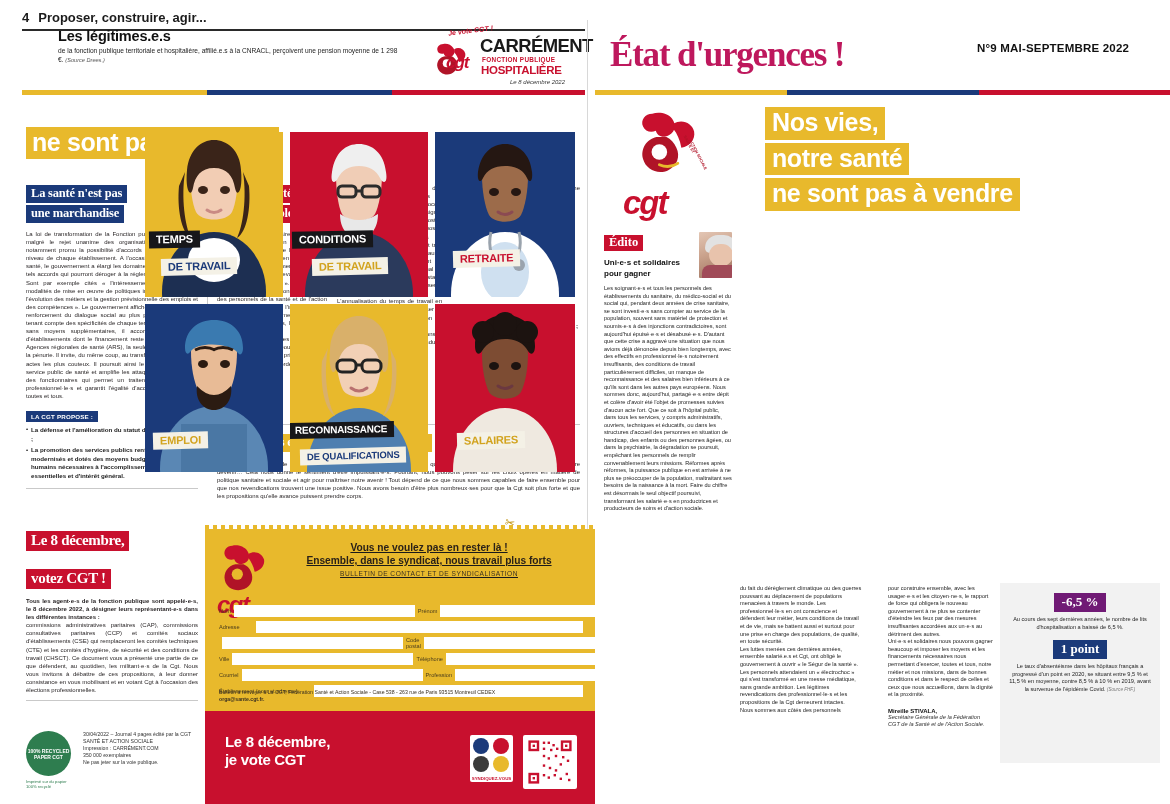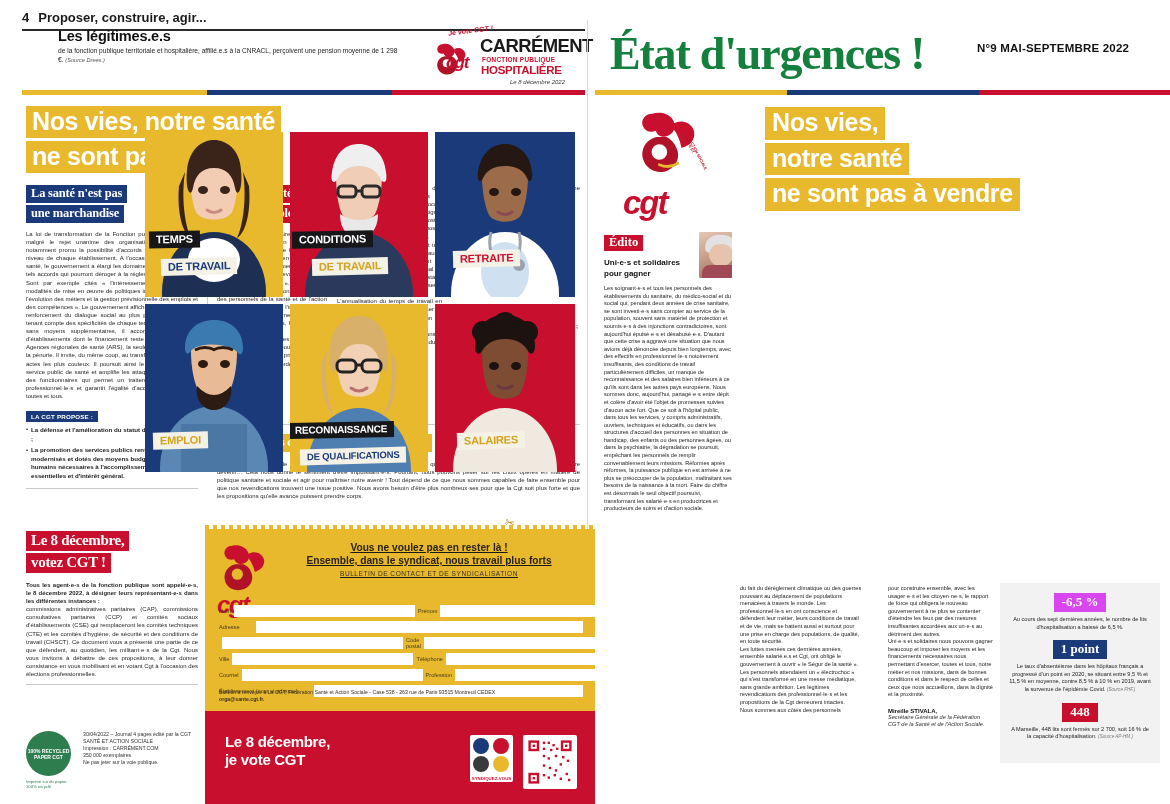--- a/index.html
+++ b/index.html
@@ -30,21 +30,21 @@
   .elecwrap{position:absolute;left:430px;top:27px;width:150px;height:62px;}
   .elec-top{position:absolute;left:18px;top:0px;font-size:7px;color:#c8102e;font-weight:bold;transform:rotate(-7deg);font-style:italic;}
   .elec-cgt{position:absolute;left:16px;top:26px;font-size:17px;color:#c8102e;font-weight:bold;font-style:italic;letter-spacing:-1px;}
   .elec-word{position:absolute;left:50px;top:8px;font-size:18.5px;font-weight:bold;color:#1a1a1a;letter-spacing:-.6px;}
   .elec-l2{position:absolute;left:52px;top:29px;font-size:6.4px;font-weight:bold;color:#c8102e;letter-spacing:.3px;}
   .elec-l3{position:absolute;left:51px;top:37px;font-size:11.5px;font-weight:bold;color:#c8102e;letter-spacing:-.3px;}
   .elec-date{position:absolute;left:80px;top:52px;font-size:6px;color:#333;font-style:italic;}
   .poppy{position:absolute;left:0;top:8px;width:44px;height:46px;}
 
   
-  .masthead{position:absolute;left:610px;top:27px;font-size:46px;font-weight:bold;color:#15803d;letter-spacing:-1.2px;font-family:"Liberation Serif","DejaVu Serif",serif;}
+  .masthead{position:absolute;left:610px;top:35px;font-size:35px;font-weight:bold;color:#be185d;letter-spacing:-1.2px;font-family:"Liberation Serif","DejaVu Serif",serif;}
   .issue{position:absolute;left:977px;top:42px;font-size:11.5px;font-weight:bold;color:#111;letter-spacing:.2px;}
 
   
   .rule-l{position:absolute;top:90px;height:5px;}
   .rule-r{position:absolute;top:90px;height:5px;}
 
   
   .yhead{position:absolute;left:26px;top:106px;width:360px;}
   .yhead span{
     display:inline-block;background:#e8b92c;color:#fff;font-weight:bold;
@@ -117,21 +117,21 @@
   .pgrid{position:absolute;left:145px;top:132px;width:430px;height:340px;}
   .cell{position:absolute;overflow:hidden;}
   .sign{position:absolute;font-weight:bold;font-family:"Liberation Sans","DejaVu Sans",sans-serif;}
   .sign-dark{background:#17171a;color:#fff;padding:2px 7px 3px 7px;font-size:11px;letter-spacing:-.2px;transform:rotate(-1deg);}
   .sign-light{background:#f4f1e6;padding:2px 7px 3px 7px;font-size:11px;letter-spacing:-.2px;transform:rotate(-1.5deg);}
 
   
   .statbox{position:absolute;left:1000px;top:583px;width:160px;height:180px;background:#f2f2f2;}
   .stat-pill{display:inline-block;font-weight:bold;color:#fff;font-size:13px;padding:1px 8px 2px 8px;
       font-family:"Liberation Serif","DejaVu Serif",serif;}
-  .stat-y{background:#d946ef;}
+  .stat-y{background:#701a75;}
   .stat-b{background:#1b3a7a;}
   .stat-r{background:#c8102e;}
   .stat-txt{font-size:5.6px;line-height:7.6px;text-align:center;color:#232323;margin-top:4px;}
   .src{font-size:4.6px;color:#7a7a7a;font-style:italic;}
 
   .sig-name{font-size:6px;font-weight:bold;color:#111;}
   .sig-role{font-size:5.6px;font-style:italic;color:#333;line-height:7.4px;}
 
   .scissors{position:absolute;font-size:12px;color:#c49a22;transform:rotate(12deg);}
 </style>
@@ -170,21 +170,21 @@
   <div class="issue">N°9 MAI-SEPTEMBRE 2022</div>
 
   <div class="rule-l" style="left:22px;width:185px;background:#e8b92c;"></div>
   <div class="rule-l" style="left:207px;width:185px;background:#1b3a7a;"></div>
   <div class="rule-l" style="left:392px;width:193px;background:#c8102e;"></div>
   <div class="rule-r" style="left:595px;width:192px;background:#e8b92c;"></div>
   <div class="rule-r" style="left:787px;width:192px;background:#1b3a7a;"></div>
   <div class="rule-r" style="left:979px;width:191px;background:#c8102e;"></div>
 
   <div class="yhead">
-    <span class="l1">Nos vies, notre santé</span><br>
+    <br>
     <span class="l2">ne sont pas à vendre</span>
   </div>
 
   <div class="abs" style="left:26px;top:183px;width:172px;">
     <div class="sechead blue">
       <span>La santé n'est pas</span><br>
       <span class="l2">une marchandise</span>
     </div>
     <div class="body-txt" style="margin-top:7px;">La loi de transformation de la Fonction publique d'août 2019, malgré le rejet unanime des organisations syndicales, a notamment promu la possibilité d'accords collectifs signés au niveau de chaque établissement. A l'occasion du Ségur de la santé, le gouvernement a élargi les domaines concernés par de tels accords qui pourront déroger à la réglementation nationale. Sont par exemple cités « l'intéressement collectif et les modalités de mise en œuvre de politiques indemnitaires » ou « l'évolution des métiers et la gestion prévisionnelle des emplois et des compétences ». Le gouvernement affiche ainsi l'objectif d'un renforcement du dialogue social au plus près des agent·e·s, tenant compte des spécificités de chaque territoire. En réalité, et sans moyens supplémentaires, il accorde aux directions d'établissements dont le financement reste à la discrétion des Agences régionales de santé (ARS), la seule liberté … de gérer la pénurie. Il invite, du même coup, au transfert vers le privé des actes les plus couteux. Il poursuit ainsi le démantèlement du service public de santé et amplifie les attaques contre le statut des fonctionnaires qui permet un traitement égalitaire des professionnel·le·s et garantit l'égalité d'accès aux soins pour toutes et tous.</div>
     <div style="margin-top:5px;">
@@ -193,21 +193,21 @@
     <ul class="dots">
       <li>La défense et l'amélioration du statut des fonctionnaires ;</li>
       <li>La promotion des services publics renforcés, modernisés et dotés des moyens budgétaires et humains nécessaires à l'accomplissement de missions essentielles et d'intérêt général.</li>
     </ul>
     <div class="hr-thin" style="margin-top:7px;width:172px;"></div>
   </div>
 
   <div class="abs" style="left:26px;top:531px;width:172px;">
     <div class="dechead">
       <span>Le 8 décembre,</span><br>
-      <span style="margin-top:2px;display:inline-block;">votez CGT !</span>
+      <span style="margin-top:18px;display:inline-block;">votez CGT !</span>
     </div>
     <div class="body-txt bold" style="margin-top:8px;">Tous les agent·e·s de la fonction publique sont appelé·e·s, le 8 décembre 2022, à désigner leurs représentant·e·s dans les différentes instances :</div>
     <div class="body-txt">commissions administratives paritaires (CAP), commissions consultatives paritaires (CCP) et comités sociaux d'établissements (CSE) qui remplaceront les comités techniques (CTE) et les comités d'hygiène, de sécurité et des conditions de travail (CHSCT). Ce document vous a présenté une partie de ce que défendent, au quotidien, les militant·e·s de la Cgt. Nous vous invitons à débattre de ces propositions, à leur donner consistance en vous mobilisant et en votant Cgt à l'occasion des élections professionnelles.</div>
     <div class="hr-thin" style="margin-top:6px;width:172px;"></div>
   </div>
 
   <div class="abs" style="left:26px;top:731px;width:176px;display:flex;gap:7px;">
     <div style="width:50px;">
       <div class="ecocircle">
           <span>100% RECYCLED PAPER CGT</span>
@@ -521,22 +521,15 @@
       <span class="stat-pill stat-y">-6,5 %</span>
       <div class="stat-txt">Au cours des sept dernières années, le nombre de lits d'hospitalisation a baissé de 6,5 %.</div>
     </div>
     <div style="text-align:center;padding:8px 9px 0 9px;">
       <span class="stat-pill stat-b">1 point</span>
       <div class="stat-txt">
         <span>Le taux d'absentéisme dans les hôpitaux français a progressé d'un point en 2020, se situant entre 9,5 % et 11,5 % en moyenne, contre 8,5 % à 10 % en 2019, avant la survenue de l'épidémie Covid.</span>
         <span class="src">(Source FHF.)</span>
       </div>
     </div>
-    <div style="text-align:center;padding:8px 9px 0 9px;">
-      <span class="stat-pill stat-r">448</span>
-      <div class="stat-txt">
-        <span>A Marseille, 448 lits sont fermés sur 2 700, soit 16 % de la capacité d'hospitalisation.</span>
-        <span class="src">(Source AP-HM.)</span>
-      </div>
-    </div>
   </div>
 
 </div>
 
 </body></html>

